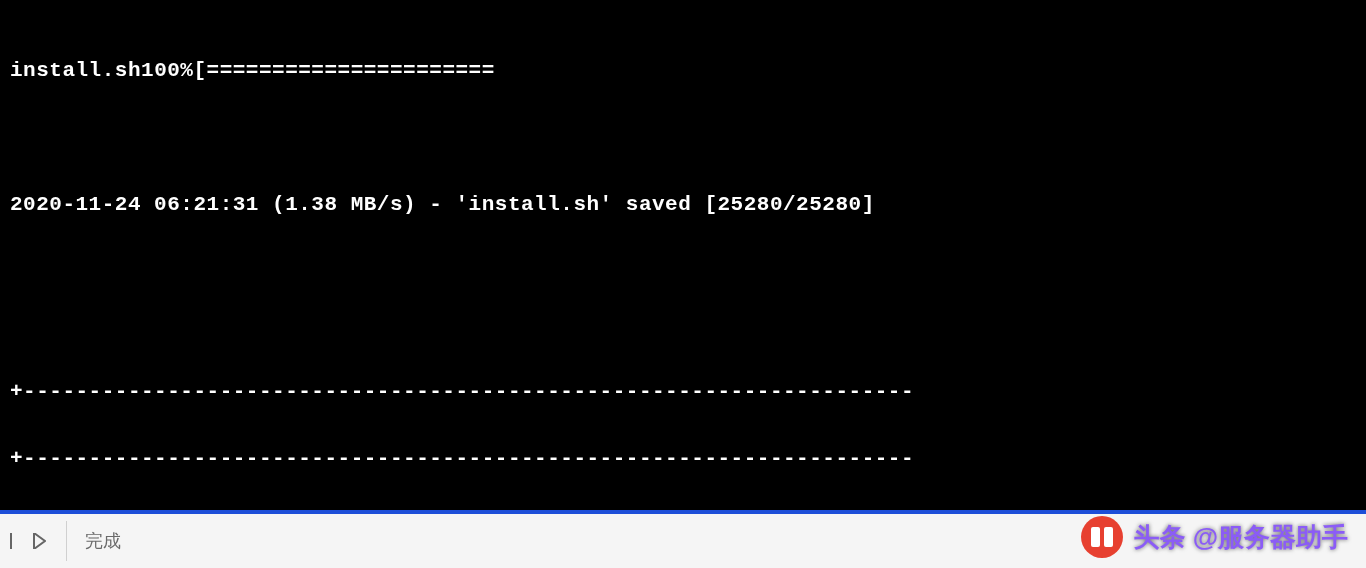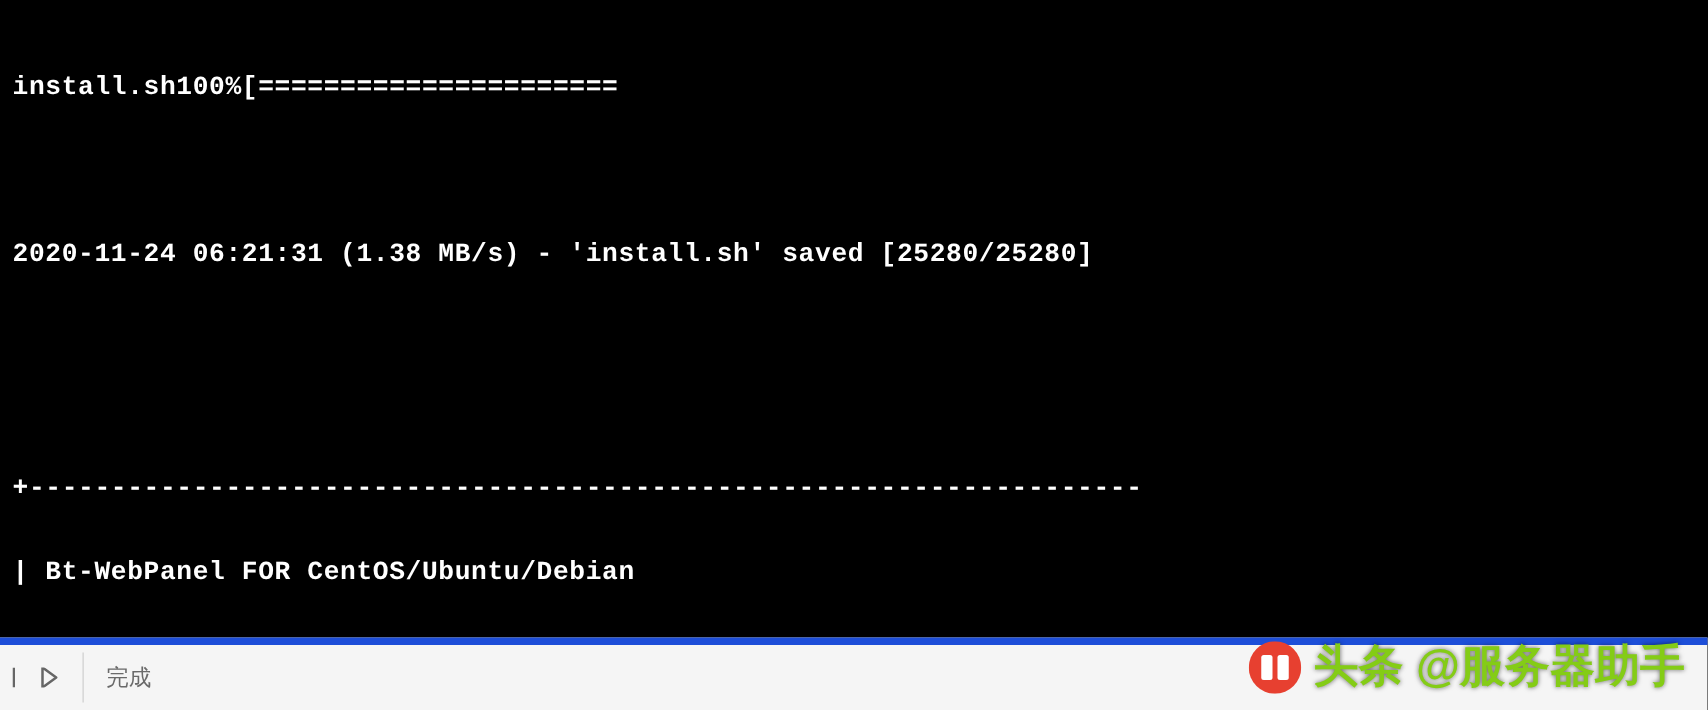--- a/index.html
+++ b/index.html
@@ -28,21 +28,21 @@
   .progress-gap { flex: 1 1 auto; }
   .progress-pct { flex: 0 0 auto; }
 
   .bottom-bar {
     position: absolute;
     left: 0; right: 0; bottom: 0;
     height: 58px;
     background: #f5f5f5;
     display: flex;
     align-items: center;
-    border-top: 6px solid #1d4ed8;
+    border-top: 4px solid #1d4ed8;
   }
   .ctrl-group {
     display: flex;
     align-items: center;
     height: 100%;
     padding: 0 6px;
   }
   .ctrl-btn {
     width: 22px;
     height: 28px;
@@ -72,39 +72,38 @@
     align-items: center;
     gap: 10px;
     filter: blur(0.4px);
   }
   .wm-logo {
     width: 42px; height: 42px;
     border-radius: 50%;
     display: flex; align-items: center; justify-content: center;
   }
   .wm-text {
-    color: #84cc16;
+    color: #8b5cf6;
     font-family: "Microsoft YaHei", Arial, sans-serif;
-    font-size: 36px;
+    font-size: 26px;
     font-weight: 600;
     text-shadow: 0 0 4px rgba(0,0,0,.6);
     mix-blend-mode: difference;
   }
 </style>
 </head>
 <body>
 
 <div class="terminal">
 <span class="row progress-row"><span class="progress-file">install.sh</span><span class="progress-gap"></span><span class="progress-pct">100%[======================</span></span>
 <div class="spacer"></div>
 <span class="row">2020-11-24 06:21:31 (1.38 MB/s) - 'install.sh' saved [25280/25280]</span>
 <div class="spacer"></div>
 <div class="spacer-sm"></div>
 <span class="row">+--------------------------------------------------------------------</span>
-<span class="row">| Bt-WebPanel FOR CentOS/Ubuntu/Debian</span>
 <span class="row">+--------------------------------------------------------------------</span>
 
 
 
 
 
 
 </div>
 
 <div class="bottom-bar">

